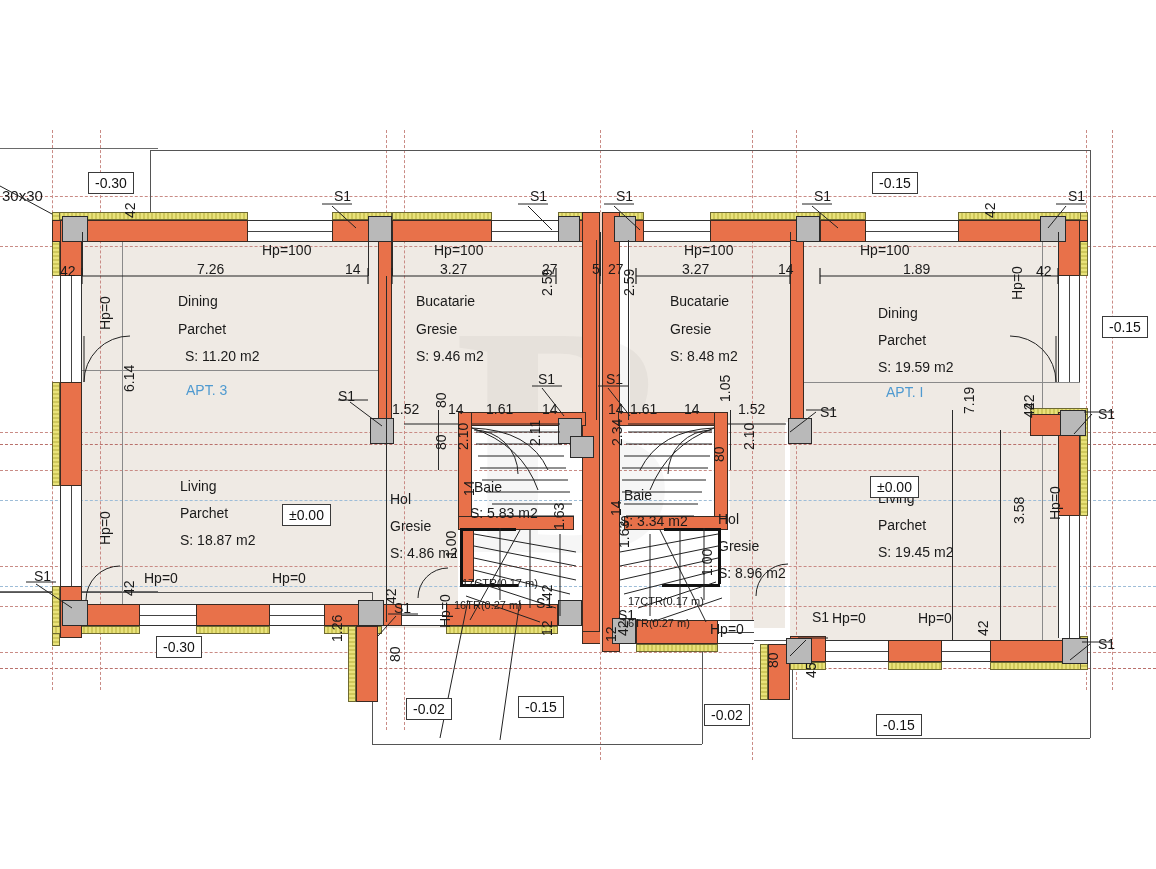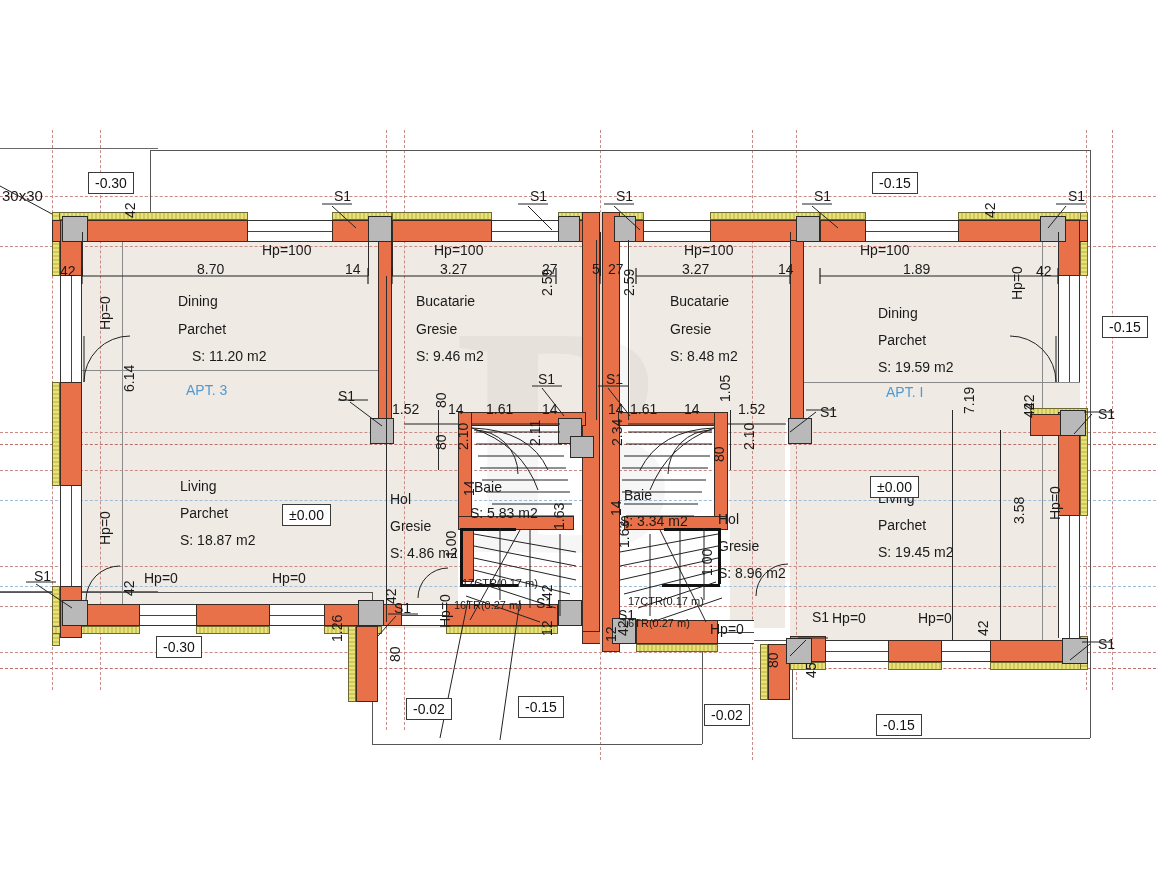--- a/index.html
+++ b/index.html
@@ -382,21 +382,21 @@
   <div class="lvl" style="left:282px;top:504px;">±0.00</div>
   <div class="lvl" style="left:870px;top:476px;">±0.00</div>
   <div class="lvl" style="left:156px;top:636px;">-0.30</div>
   <div class="lvl" style="left:406px;top:698px;">-0.02</div>
   <div class="lvl" style="left:518px;top:696px;">-0.15</div>
   <div class="lvl" style="left:704px;top:704px;">-0.02</div>
   <div class="lvl" style="left:876px;top:714px;">-0.15</div>
 
   <div class="txt room-name" style="left:178px;top:294px;">Dining</div>
   <div class="txt room-sub" style="left:178px;top:322px;">Parchet</div>
-  <div class="txt room-area" style="left:192px;top:349px;">S: 11.20 m2</div>
+  <div class="txt room-area" style="left:185px;top:349px;">S: 11.20 m2</div>
   <div class="txt apt" style="left:186px;top:383px;">APT. 3</div>
 
   <div class="txt room-name" style="left:416px;top:294px;">Bucatarie</div>
   <div class="txt room-sub" style="left:416px;top:322px;">Gresie</div>
   <div class="txt room-area" style="left:416px;top:349px;">S: 9.46 m2</div>
 
   <div class="txt room-name" style="left:670px;top:294px;">Bucatarie</div>
   <div class="txt room-sub" style="left:670px;top:322px;">Gresie</div>
   <div class="txt room-area" style="left:670px;top:349px;">S: 8.48 m2</div>
 
@@ -457,21 +457,21 @@
   <div class="txt sl" style="left:394px;top:601px;">S1</div>
   <div class="txt sl" style="left:538px;top:372px;">S1</div>
   <div class="txt sl" style="left:606px;top:372px;">S1</div>
   <div class="txt sl" style="left:536px;top:596px;">S1</div>
   <div class="txt sl" style="left:618px;top:608px;">S1</div>
   <div class="txt sl" style="left:820px;top:405px;">S1</div>
   <div class="txt sl" style="left:1098px;top:407px;">S1</div>
   <div class="txt sl" style="left:1098px;top:637px;">S1</div>
   <div class="txt sl" style="left:812px;top:610px;">S1</div>
 
-  <div class="txt dim" style="left:197px;top:262px;">8.70</div>
+  <div class="txt dim" style="left:197px;top:262px;">7.26</div>
   <div class="txt dim" style="left:345px;top:262px;">14</div>
   <div class="txt dim" style="left:440px;top:262px;">3.27</div>
   <div class="txt dim" style="left:542px;top:262px;">27</div>
   <div class="txt dim" style="left:592px;top:262px;">5</div>
   <div class="txt dim" style="left:608px;top:262px;">27</div>
   <div class="txt dim" style="left:682px;top:262px;">3.27</div>
   <div class="txt dim" style="left:778px;top:262px;">14</div>
   <div class="txt dim" style="left:903px;top:262px;">1.89</div>
 
   <div class="txt dim vert" style="left:123px;top:218px;">42</div>

